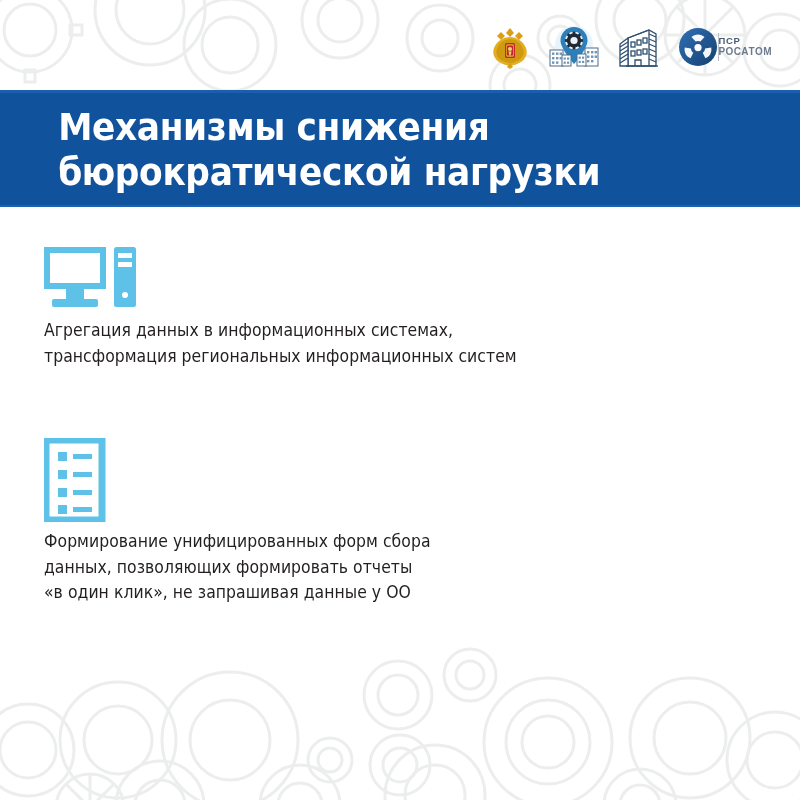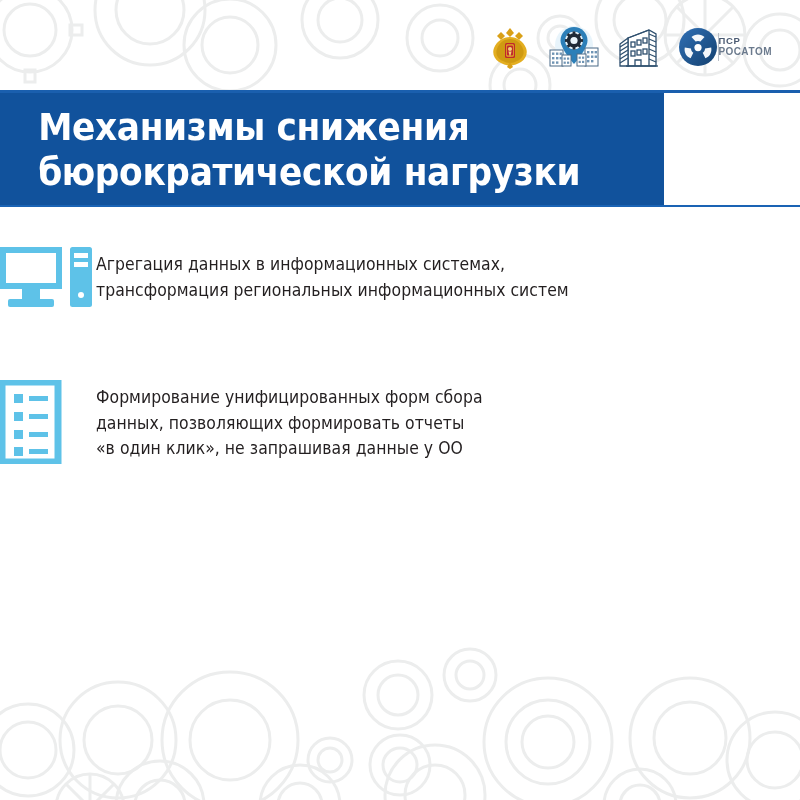--- a/index.html
+++ b/index.html
@@ -91,26 +91,27 @@
     left: 0;
     width: 800px;
     height: 3px;
     background: #1a5fae;
     z-index: 4;
   }
   .banner {
     position: absolute;
     top: 93px;
     left: 0;
-    width: 664px;
+    width: 800px;
     height: 114px;
     background: #11529c;
     z-index: 5;
     display: flex;
     align-items: center;
+    padding-left: 20px;
   }
   .banner-title {
     color: #ffffff;
     font-family: "DejaVu Sans", sans-serif;
     font-size: 37px;
     font-weight: 700;
     line-height: 1.23;
     letter-spacing: -0.4px;
     padding-left: 41px;
     transform: scaleX(0.93);
@@ -132,20 +133,22 @@
     position: absolute;
     top: 207px;
     left: 0;
     width: 800px;
     z-index: 2;
     padding-top: 38px;
   }
   .item {
     display: flex;
     align-items: flex-start;
+    padding-left: 44px;
+    flex-direction: column;
   }
   .item.i0 { margin-bottom: 67px; }
   .item.i1 { margin-bottom: 56px; }
 
   .item-icon {
     flex: 0 0 auto;
     width: 96px;
     display: flex;
     align-items: flex-start;
     justify-content: flex-start;

